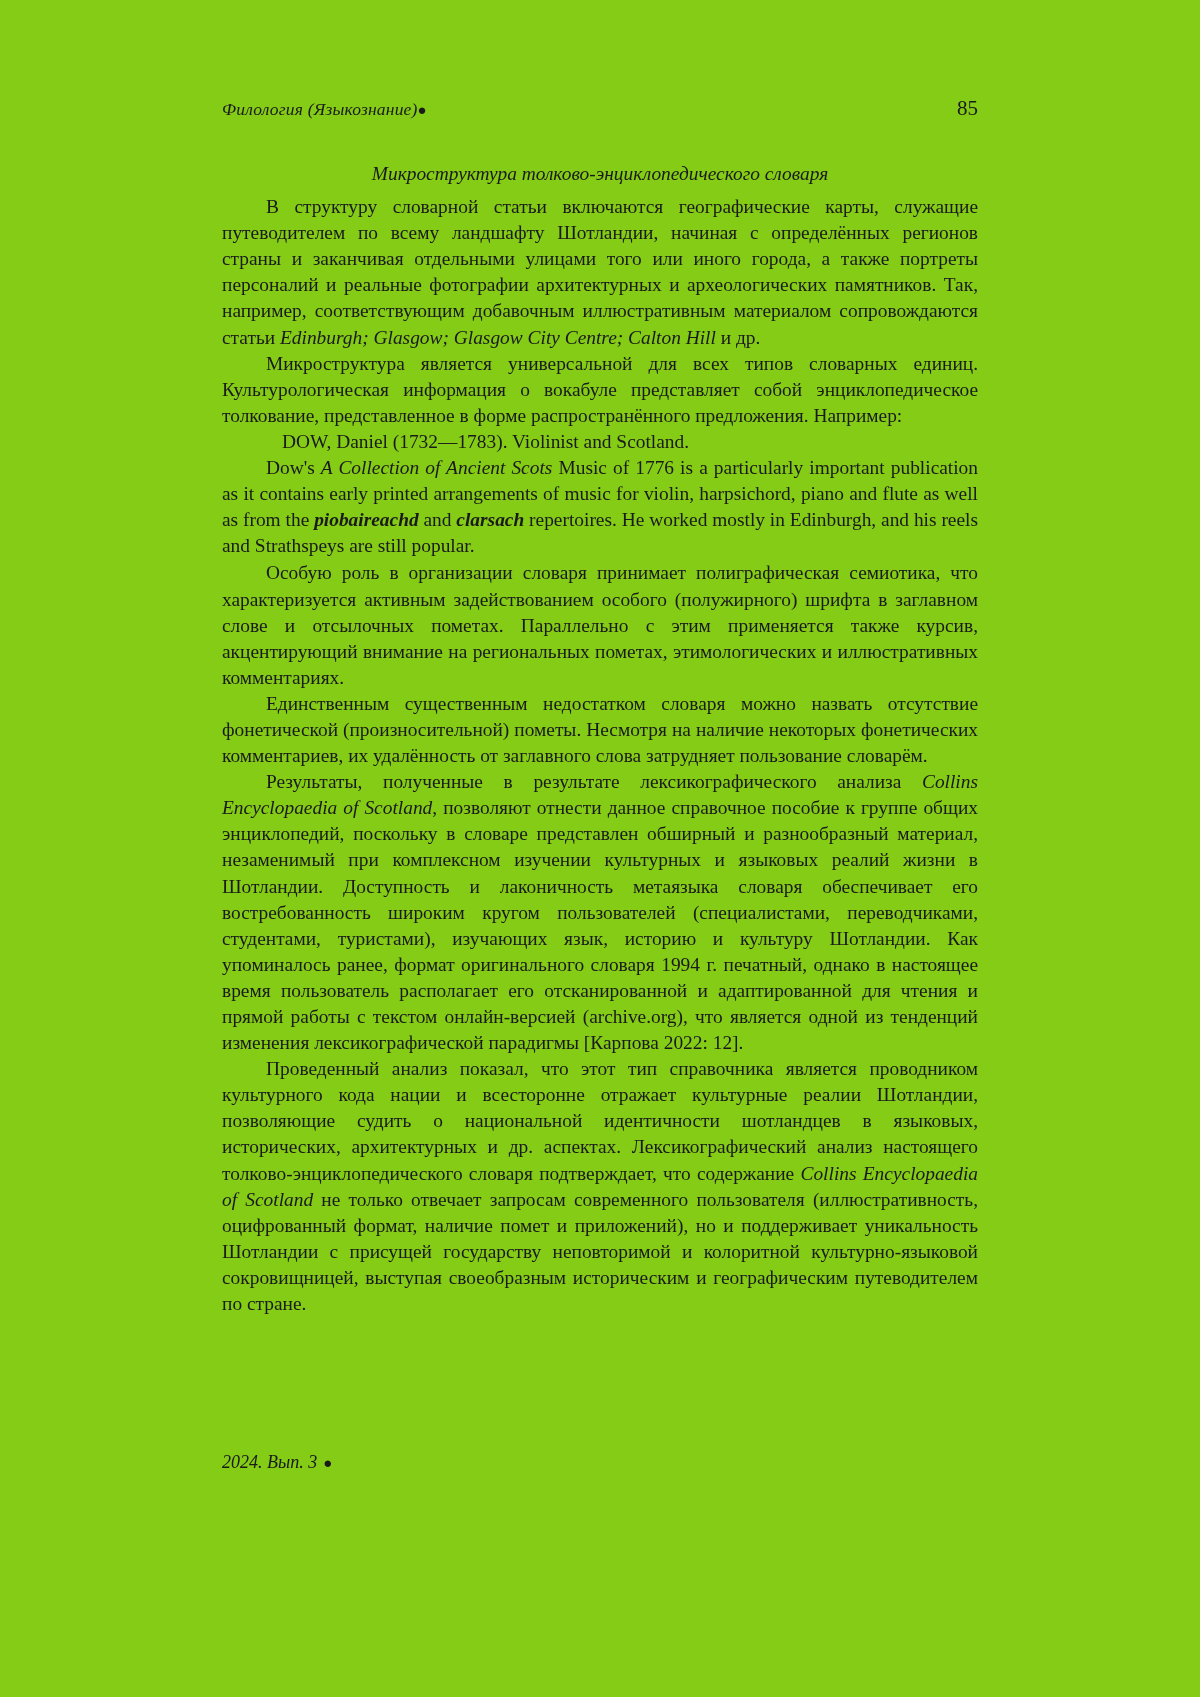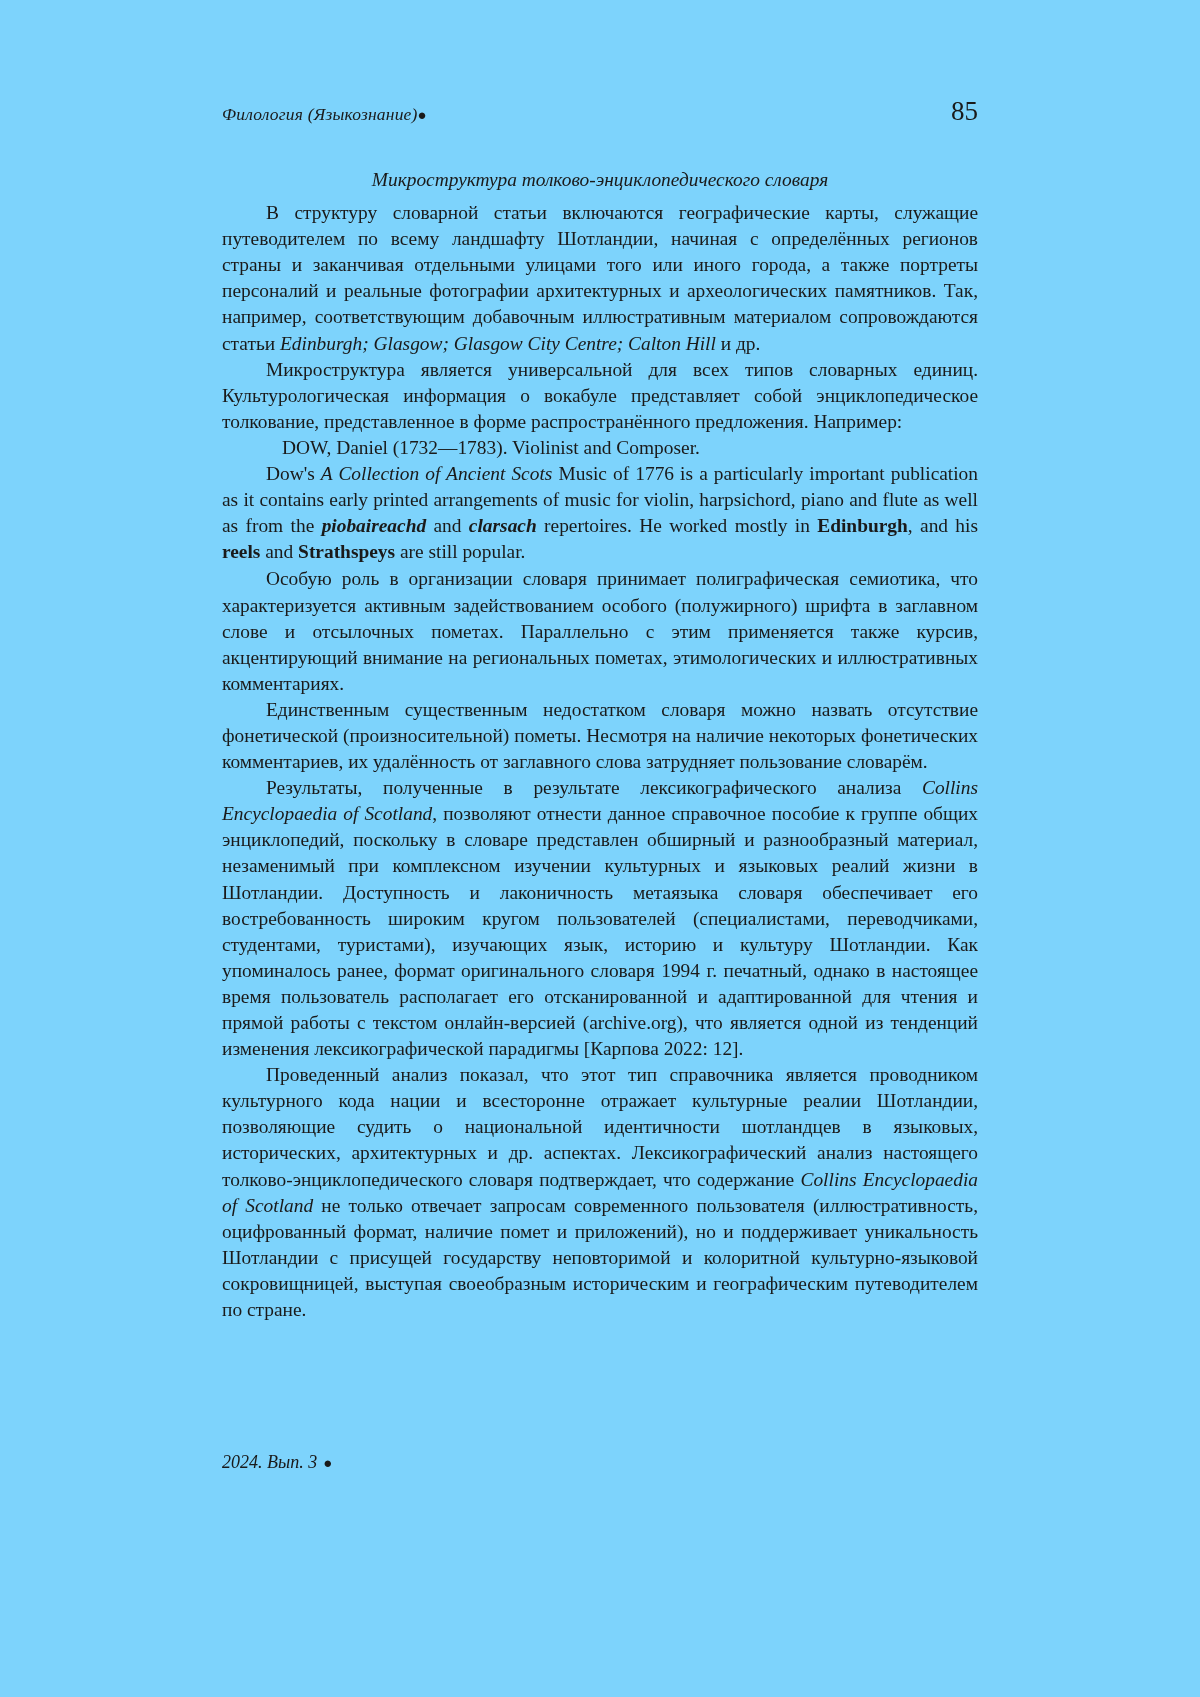--- a/index.html
+++ b/index.html
@@ -4,21 +4,21 @@
 <style>
   html, body {
     margin: 0;
     padding: 0;
     background: #ffffff;
   }
   .page {
     position: relative;
     width: 1200px;
     height: 1697px;
-    background: #7dd3fc;
+    background: #84cc16;
     box-sizing: border-box;
     font-family: "Liberation Serif", "DejaVu Serif", serif;
     color: #1a1a1a;
   }
   .content {
     position: absolute;
     left: 222px;
     top: 96px;
     width: 756px;
   }
@@ -32,21 +32,21 @@
   .running-head {
     font-style: italic;
     font-size: 17.5px;
     letter-spacing: 0.2px;
   }
   .running-head .dot {
     font-style: normal;
     font-size: 15px;
   }
   .page-number {
-    font-size: 27px;
+    font-size: 21px;
     font-style: normal;
   }
   p {
     margin: 0;
     font-size: 19.4px;
     line-height: 1.345;
     text-align: justify;
     text-justify: inter-word;
     hyphens: manual;
   }
@@ -66,21 +66,21 @@
   .entry-head {
     text-indent: 60px;
   }
   .entry-head b {
     font-weight: normal;
   }
   .en {
     font-size: 19.4px;
   }
   i { font-style: italic; }
-  b { font-weight: bold; }
+  b { font-weight: normal; }
   .bi { font-weight: bold; font-style: italic; }
   .footer {
     position: absolute;
     left: 222px;
     top: 1452px;
     font-style: italic;
     font-size: 18px;
   }
   .footer .dot {
     font-style: normal;
@@ -101,21 +101,21 @@
       <div class="page-number">85</div>
     </div>
 
 
     <div class="subtitle">Микроструктура толково-энциклопедического словаря</div>
 
     <p class="indent"><span>В структуру словарной статьи включаются географические карты, служащие путеводителем по всему ландшафту Шотландии, начиная с определённых регионов страны и заканчивая отдельными улицами того или иного города, а также портреты персоналий и реальные фотографии архитектурных и археологических памятников. Так, например, соответствующим добавочным иллюстративным материалом сопровождаются статьи </span><i>Edinburgh; Glasgow; Glasgow City Centre; Calton Hill</i><span> и др.</span></p>
 
     <p class="indent">Микроструктура является универсальной для всех типов словарных единиц. Культурологическая информация о вокабуле представляет собой энциклопедическое толкование, представленное в форме распространённого предложения. Например:</p>
 
-    <p class="entry-head en"><b>DOW, Daniel (1732—1783)</b><span>. Violinist and Composer.</span></p>
+    <p class="entry-head en"><b>DOW, Daniel (1732—1783)</b><span>. Violinist and Scotland.</span></p>
 
     <p class="indent en"><span>Dow's </span><i>A Collection of Ancient Scots</i><span> Music of 1776 is a particularly important publication as it contains early printed arrangements of music for violin, harpsichord, piano and flute as well as from the </span><span class="bi">piobaireachd</span><span> and </span><span class="bi">clarsach</span><span> repertoires. He worked mostly in </span><b>Edinburgh</b><span>, and his </span><b>reels</b><span> and </span><b>Strathspeys</b><span> are still popular.</span></p>
 
     <div class="gap-sm"></div>
 
     <p class="indent">Особую роль в организации словаря принимает полиграфическая семиотика, что характеризуется активным задействованием особого (полужирного) шрифта в заглавном слове и отсылочных пометах. Параллельно с этим применяется также курсив, акцентирующий внимание на региональных пометах, этимологических и иллюстративных комментариях.</p>
 
     <p class="indent">Единственным существенным недостатком словаря можно назвать отсутствие фонетической (произносительной) пометы. Несмотря на наличие некоторых фонетических комментариев, их удалённость от заглавного слова затрудняет пользование словарём.</p>
 
     <p class="indent"><span>Результаты, полученные в результате лексикографического анализа </span><i>Collins Encyclopaedia of Scotland</i><span>, позволяют отнести данное справочное пособие к группе общих энциклопедий, поскольку в словаре представлен обширный и разнообразный материал, незаменимый при комплексном изучении культурных и языковых реалий жизни в Шотландии. Доступность и лаконичность метаязыка словаря обеспечивает его востребованность широким кругом пользователей (специалистами, переводчиками, студентами, туристами), изучающих язык, историю и культуру Шотландии. Как упоминалось ранее, формат оригинального словаря 1994 г. печатный, однако в настоящее время пользователь располагает его отсканированной и адаптированной для чтения и прямой работы с текстом онлайн-версией (archive.org), что является одной из тенденций изменения лексикографической парадигмы [Карпова 2022: 12].</span></p>

